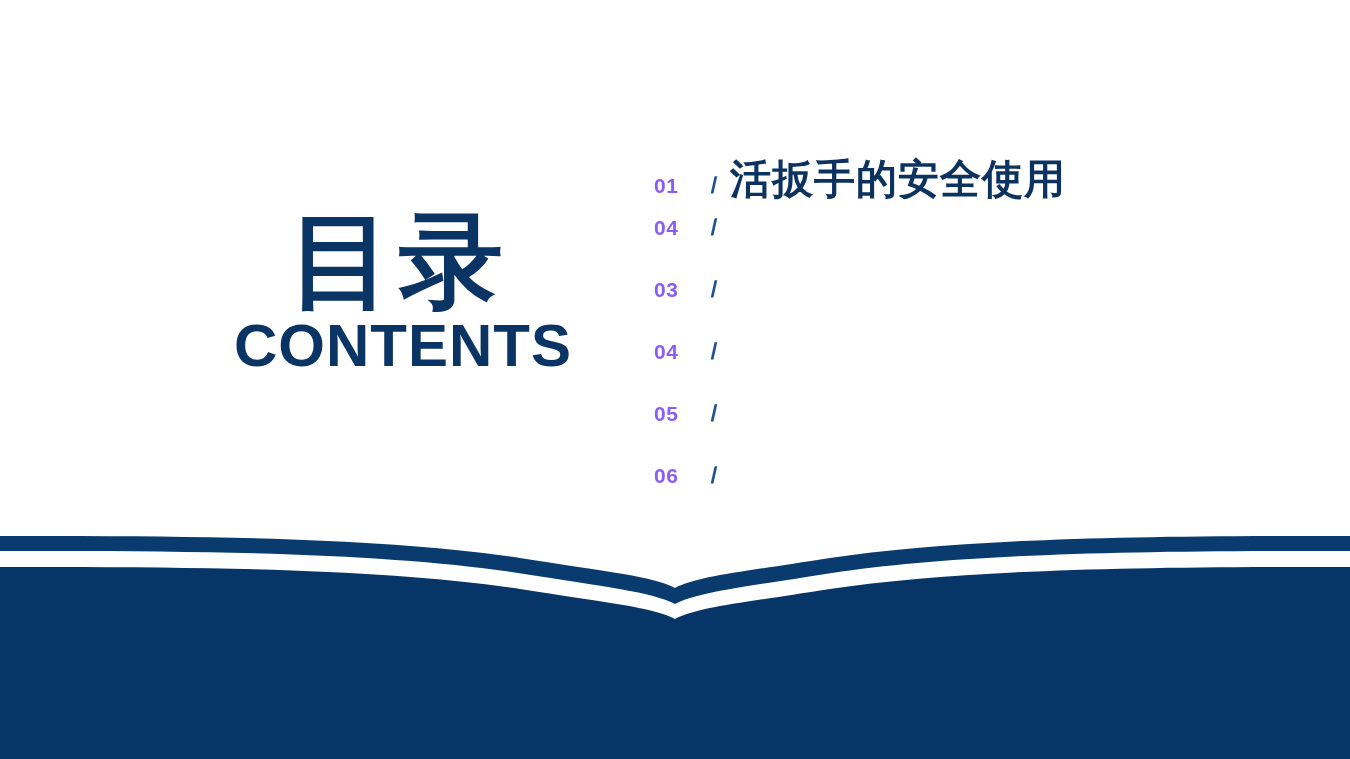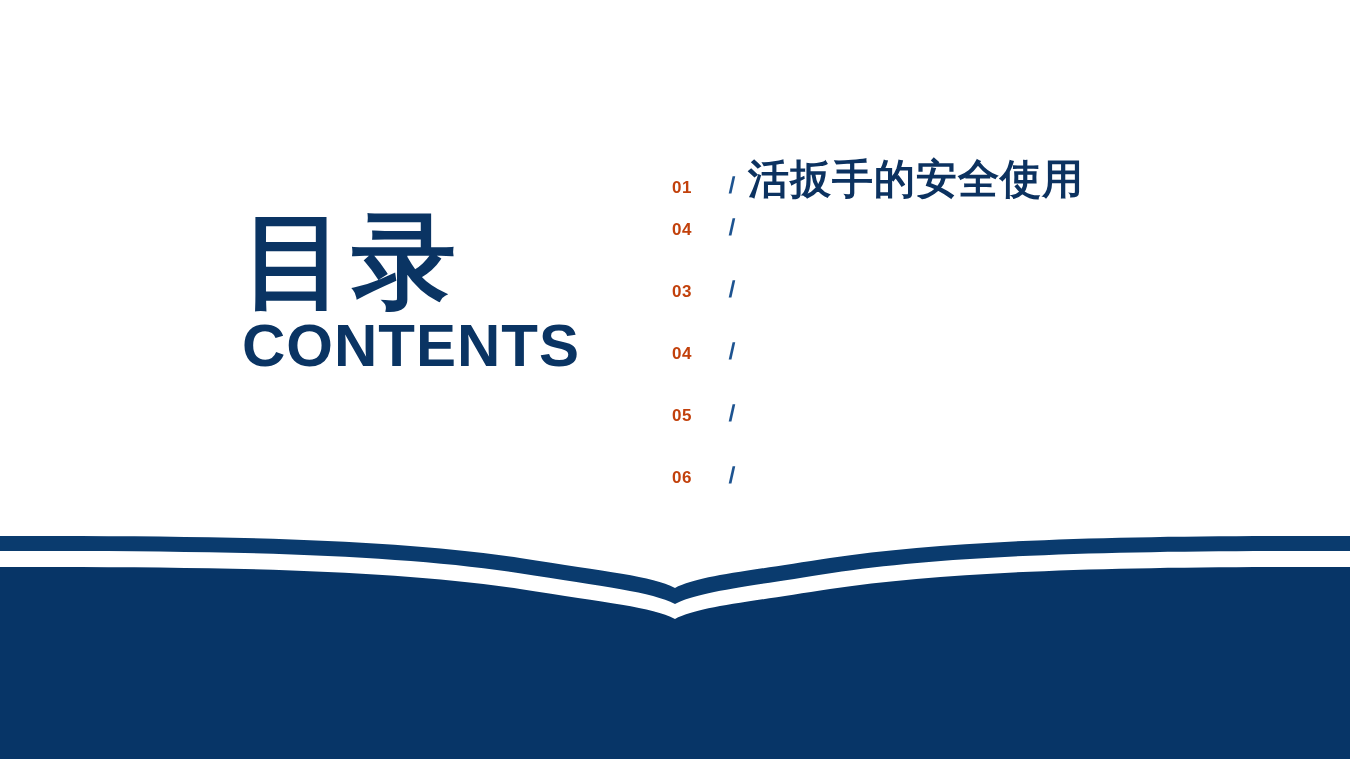--- a/index.html
+++ b/index.html
@@ -17,24 +17,24 @@
     position: relative;
     width: 1350px;
     height: 759px;
     background: #ffffff;
     overflow: hidden;
   }
 
   
   .heading {
     position: absolute;
-    left: 242px;
+    left: 234px;
     top: 214px;
     width: 330px;
-    text-align: left;
+    text-align: center;
   }
   .heading-cn {
     font-size: 104px;
     line-height: 0.92;
     font-weight: 700;
     color: #0a3463;
     letter-spacing: 6px;
     margin: 0;
     white-space: nowrap;
   }
@@ -54,28 +54,27 @@
     left: 654px;
     top: 152px;
     width: 660px;
   }
   .toc-row {
     display: flex;
     align-items: baseline;
     height: 62px;
   }
   .toc-num {
-    font-size: 17px;
+    font-size: 21px;
     font-weight: 700;
-    color: #c2410c;
+    color: #8b5cf6;
     letter-spacing: 0.5px;
     width: 44px;
     flex: 0 0 44px;
     white-space: nowrap;
-    margin-left: 18px;
   }
   .toc-sep {
     font-size: 23px;
     font-weight: 700;
     color: #1d5390;
     width: 32px;
     flex: 0 0 32px;
     text-align: center;
     transform: skewX(-2deg);
   }

